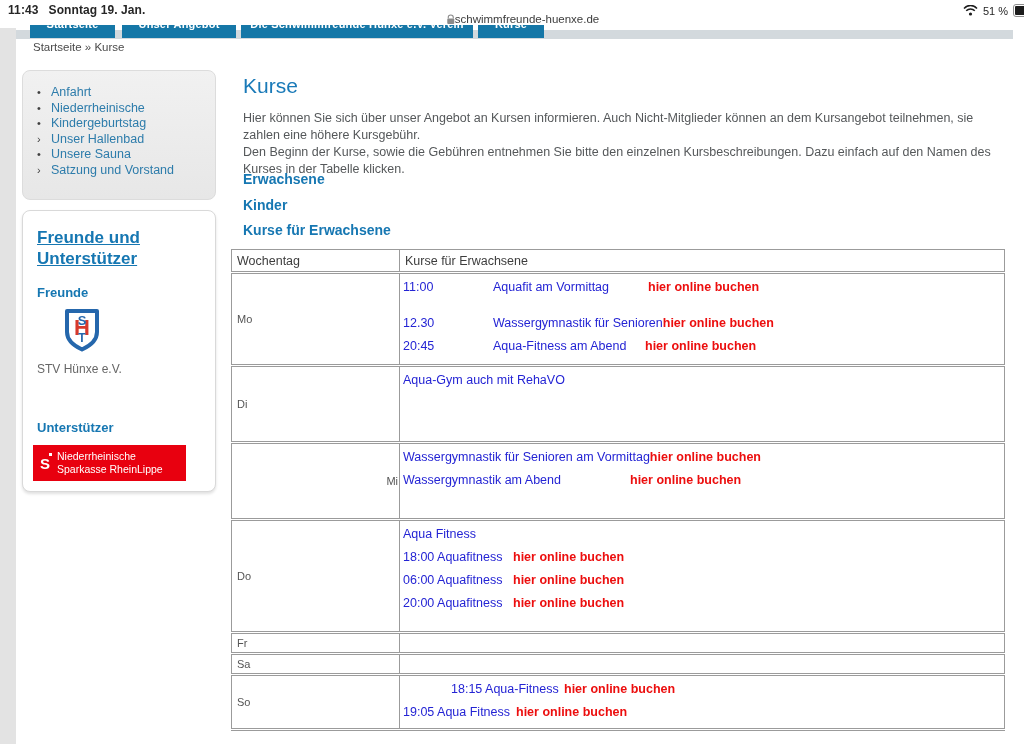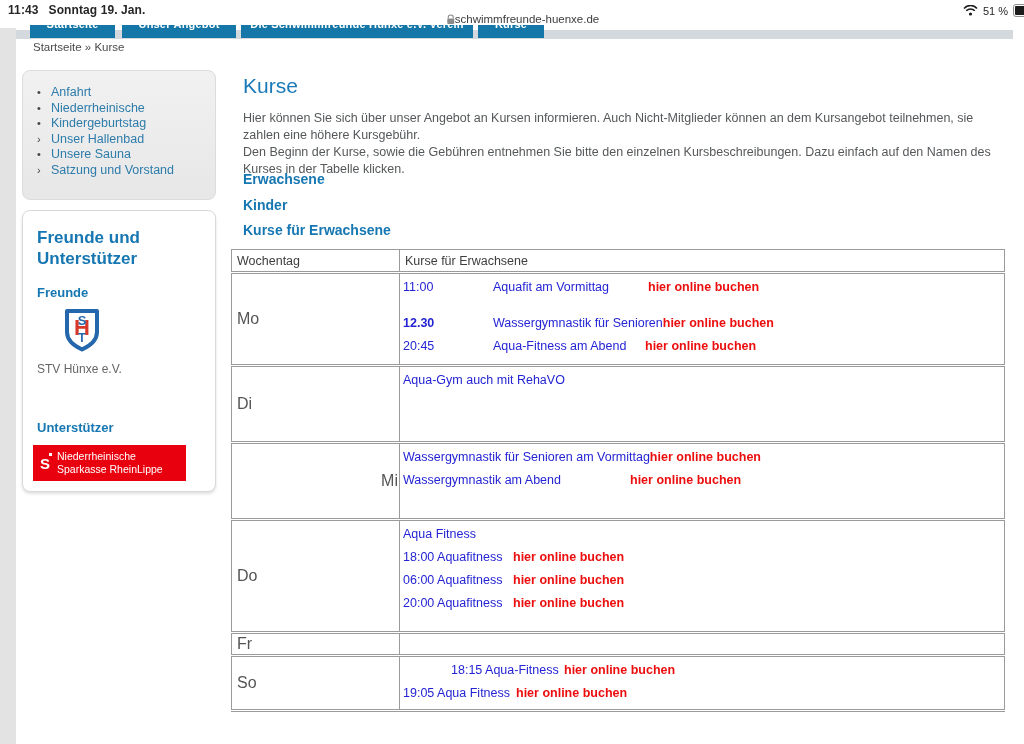--- a/index.html
+++ b/index.html
@@ -29,42 +29,42 @@
   .nb4{left:478px;width:66px;}
   .breadcrumb{position:absolute;left:33px;top:41px;font-size:11.5px;color:#4a4a4a;}
   .breadcrumb .bc-home{color:#4a4a4a;text-decoration:none;}
   
   .sidebox1{position:absolute;left:22px;top:70px;width:194px;height:130px;background:linear-gradient(#f1f1f1,#e7e7e7);
             border:1px solid #dcdcdc;border-radius:8px;box-sizing:border-box;padding:14px 10px 0 14px;}
   .sblink{display:flex;align-items:baseline;gap:7px;height:15.5px;font-size:12.5px;color:#2d7cab;cursor:pointer;}
   .sblink .mk{color:#3f3f3f;font-size:11px;width:7px;display:inline-block;}
   .sidebox2{position:absolute;left:22px;top:210px;width:194px;height:282px;background:#fff;border:1px solid #d9d9d9;
             border-radius:8px;box-sizing:border-box;padding:16px 12px 0 14px;box-shadow:0 2px 3px rgba(0,0,0,.12);}
-  .sb2-title{font-size:17px;line-height:21px;font-weight:700;color:#1677b2;width:130px;}
+  .sb2-title{font-size:17px;line-height:21px;font-weight:700;color:#1677b2;width:130px;text-decoration:underline;}
   .sb2-sub{font-size:13px;font-weight:700;color:#1677b2;}
   .sb2-friends{margin-top:16px;}
   .stv-logo{margin:8px 0 4px 26px;cursor:pointer;}
   .stv-name{margin-top:6px;font-size:12px;color:#666;cursor:pointer;}
   .sb2-supp{margin-top:44px;}
   .spk-box{margin-top:10px;margin-left:-4px;width:153px;min-height:36px;background:#e8000f;color:#fff;
            display:flex;align-items:center;gap:7px;padding:5px 7px;box-sizing:border-box;cursor:pointer;}
   .spk-s{position:relative;font-weight:700;font-size:15px;line-height:15px;flex:0 0 auto;}
   .spk-s::after{content:'';position:absolute;right:-2px;top:-3px;width:3px;height:3px;background:#fff;}
   .spk-txt{font-size:10.5px;line-height:13px;}
   
   .page-title{position:absolute;left:243px;top:74px;font-size:21px;color:#1a7ab8;}
   .intro{position:absolute;left:243px;top:110px;width:770px;font-size:12.5px;line-height:17px;color:#55585a;}
   .seclink{position:absolute;left:243px;font-size:14px;font-weight:700;color:#1677b2;cursor:pointer;}
   .sl1{top:171px;} .sl2{top:197px;} .sl3{top:222px;}
   
   .ctable{position:absolute;left:231px;top:249px;width:774px;border-collapse:collapse;table-layout:fixed;}
   .ctable th,.ctable td{border:1px solid #9b9b9b;border-bottom:3px double #9b9b9b;}
   .ctable th{height:17px;text-align:left;font-size:12.5px;font-weight:400;color:#3d3d3d;padding:2px 5px;}
   .col-day{width:168px;}
-  .day-cell{vertical-align:middle;font-size:16px;color:#555;padding-left:5px;}
+  .day-cell{vertical-align:middle;font-size:11px;color:#555;padding-left:5px;}
   .course-cell{vertical-align:top;padding:6px 3px 0 3px;}
   .course-line{margin-bottom:8px;line-height:15px;white-space:nowrap;font-size:12.5px;}
   .course-link{color:#2424d4;cursor:pointer;}
   .book-link{color:#ec0e0e;font-weight:700;cursor:pointer;}
 </style>
 </head>
 <body>
 
 <div class="screen">
 
@@ -178,21 +178,21 @@
       <tr>
         <th>Wochentag</th>
         <th>Kurse für Erwachsene</th>
       </tr>
     </thead>
     <tbody>
         <tr>
           <td class="day-cell" style="height: 88px;">Mo</td>
           <td class="course-cell">
             <div class="course-line" style="margin-bottom: 21px;"><span class="course-link" style="display: inline-block; min-width: 90px;">11:00</span><span class="course-link" style="display: inline-block; min-width: 155px;">Aquafit am Vormittag</span><span class="book-link">hier online buchen</span></div>
-            <div class="course-line"><span class="course-link" style="display: inline-block; min-width: 90px; font-weight: bold;">12.30</span><span class="course-link" style="display: inline-block; min-width: 152px;">Wassergymnastik für Senioren</span><span class="book-link">hier online buchen</span></div>
+            <div class="course-line"><span class="course-link" style="display: inline-block; min-width: 90px;">12.30</span><span class="course-link" style="display: inline-block; min-width: 152px;">Wassergymnastik für Senioren</span><span class="book-link">hier online buchen</span></div>
             <div class="course-line"><span class="course-link" style="display: inline-block; min-width: 90px;">20:45</span><span class="course-link" style="display: inline-block; min-width: 152px;">Aqua-Fitness am Abend</span><span class="book-link">hier online buchen</span></div>
           </td>
         </tr>
         <tr>
           <td class="day-cell" style="height: 72px;">Di</td>
           <td class="course-cell">
             <div class="course-line"><span class="course-link">Aqua-Gym auch mit RehaVO</span></div>
           </td>
         </tr>
         <tr>
@@ -209,20 +209,24 @@
             <div class="course-line"><span class="course-link" style="display: inline-block; min-width: 110px;">18:00 Aquafitness</span><span class="book-link">hier online buchen</span></div>
             <div class="course-line"><span class="course-link" style="display: inline-block; min-width: 110px;">06:00 Aquafitness</span><span class="book-link">hier online buchen</span></div>
             <div class="course-line"><span class="course-link" style="display: inline-block; min-width: 110px;">20:00 Aquafitness</span><span class="book-link">hier online buchen</span></div>
           </td>
         </tr>
         <tr>
           <td class="day-cell" style="height: 16px;">Fr</td>
           <td class="course-cell"></td>
         </tr>
         <tr>
+          <td class="day-cell" style="height: 16px;">Sa</td>
+          <td class="course-cell"></td>
+        </tr>
+        <tr>
           <td class="day-cell" style="height: 46px;">So</td>
           <td class="course-cell">
             <div class="course-line"><span class="course-link" style="display: inline-block; min-width: 113px; margin-left: 48px;">18:15 Aqua-Fitness</span><span class="book-link">hier online buchen</span></div>
             <div class="course-line"><span class="course-link" style="display: inline-block; min-width: 113px;">19:05 Aqua Fitness</span><span class="book-link">hier online buchen</span></div>
           </td>
         </tr>
       </tbody>
   </table>
 
 </div>

